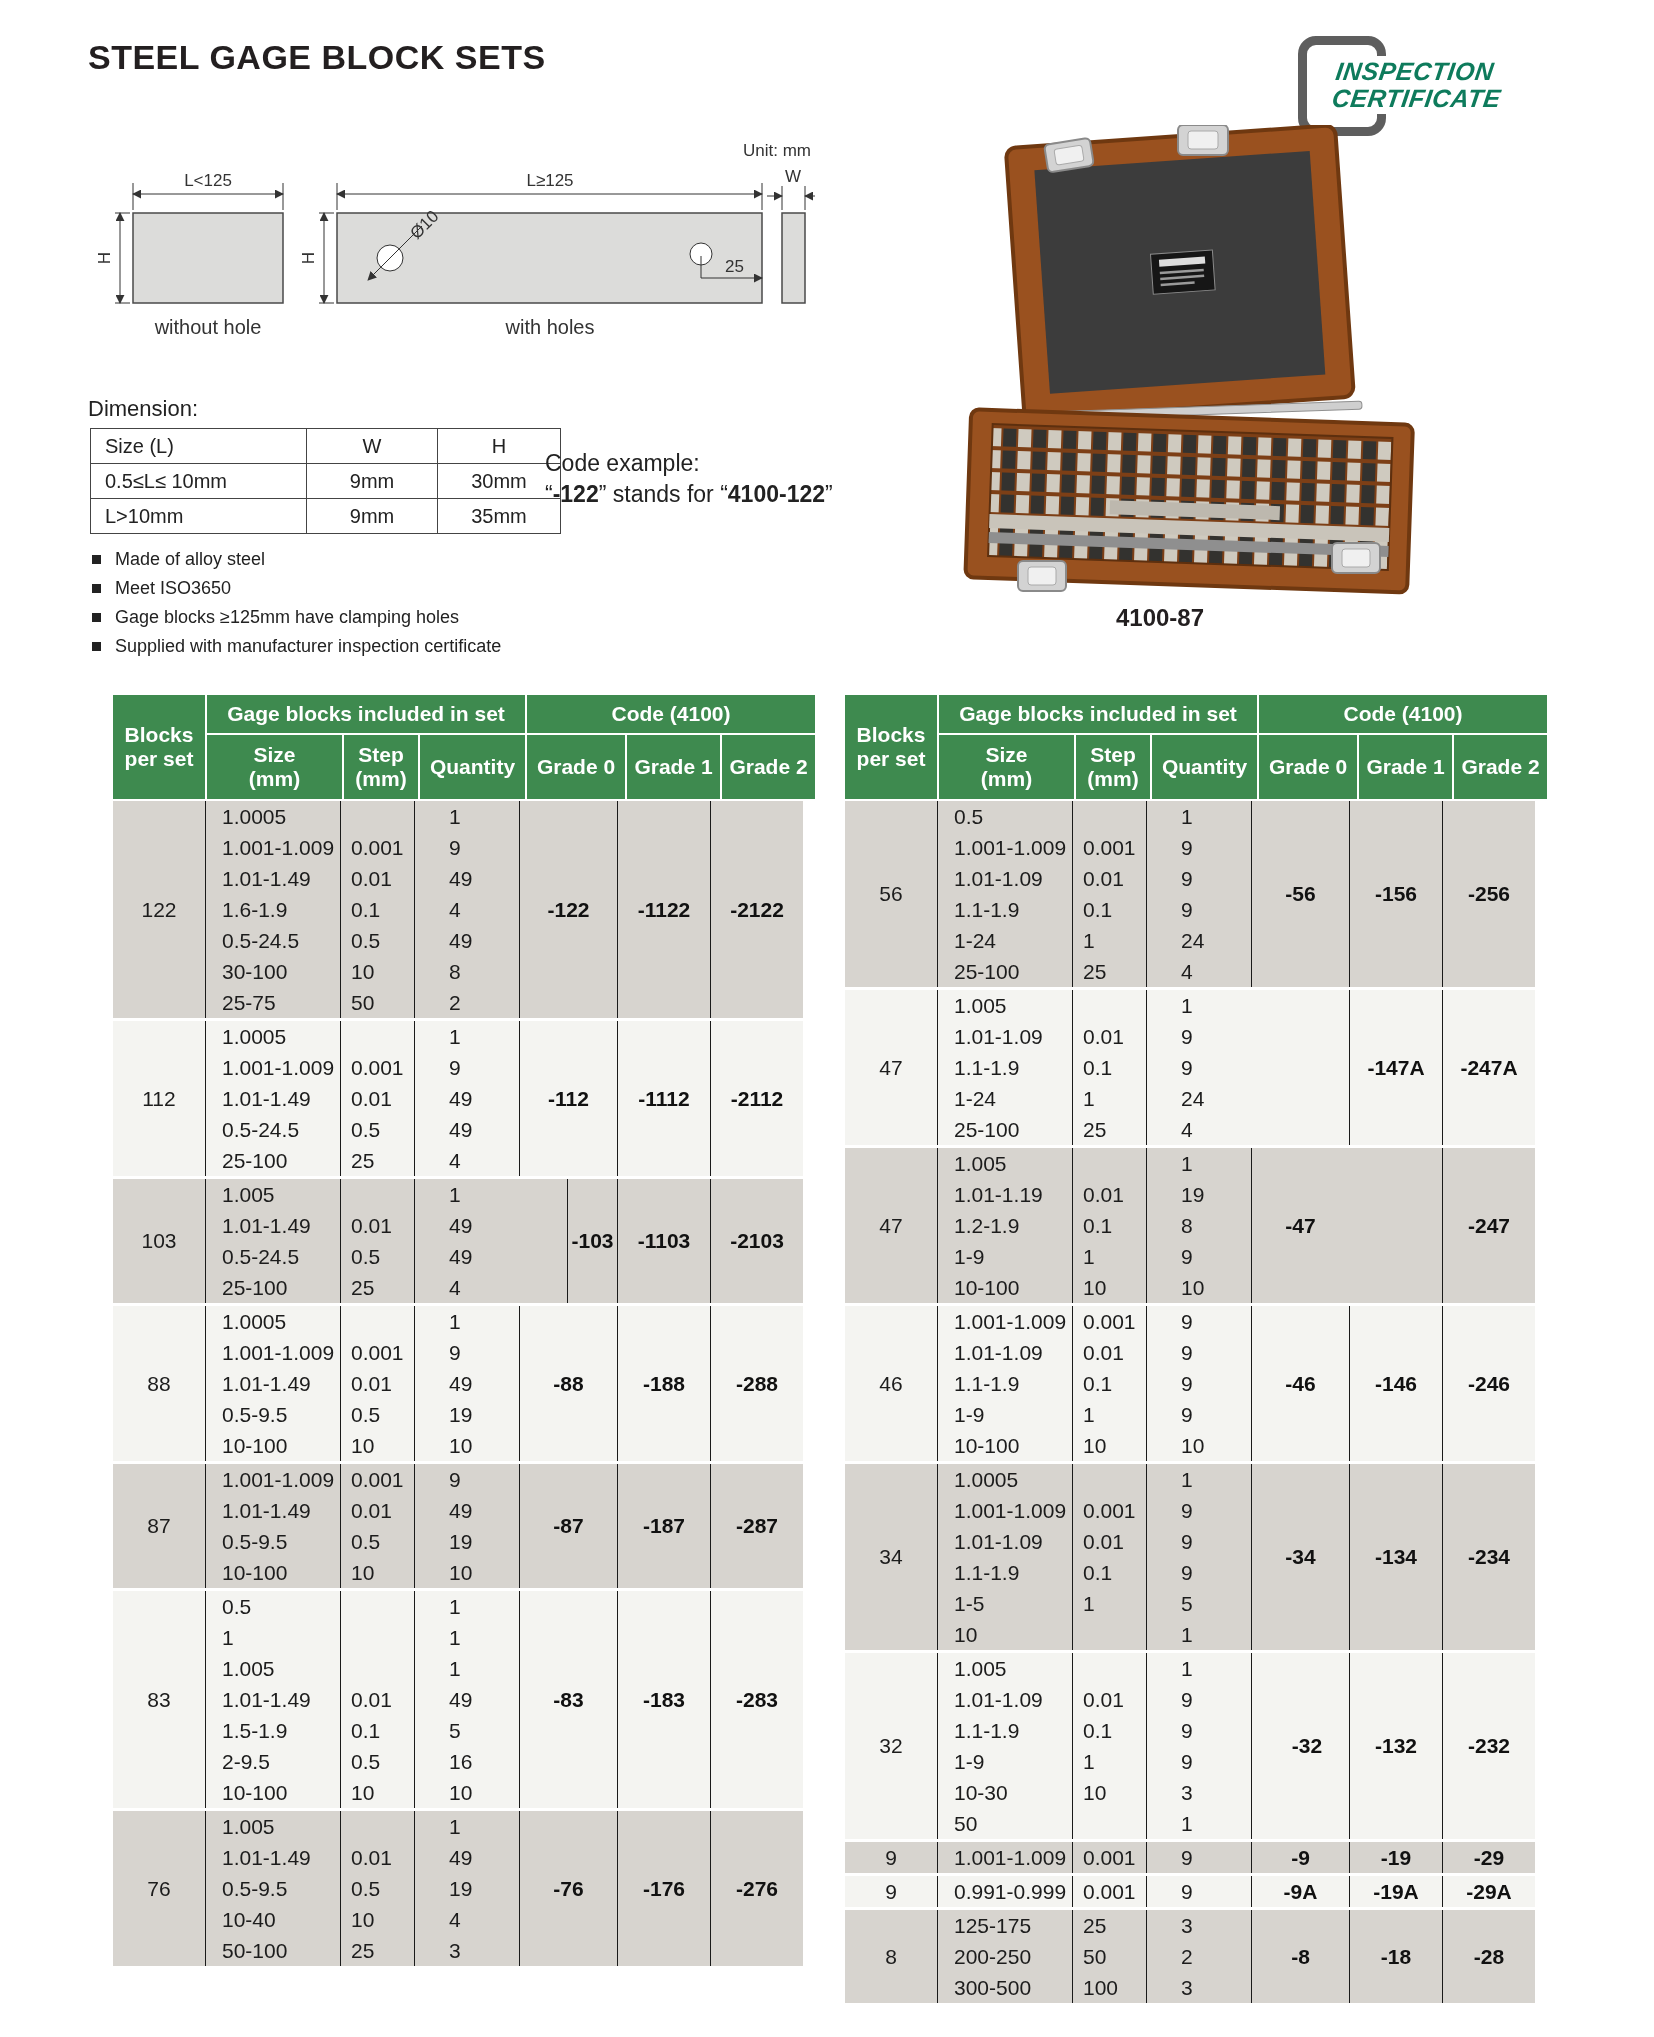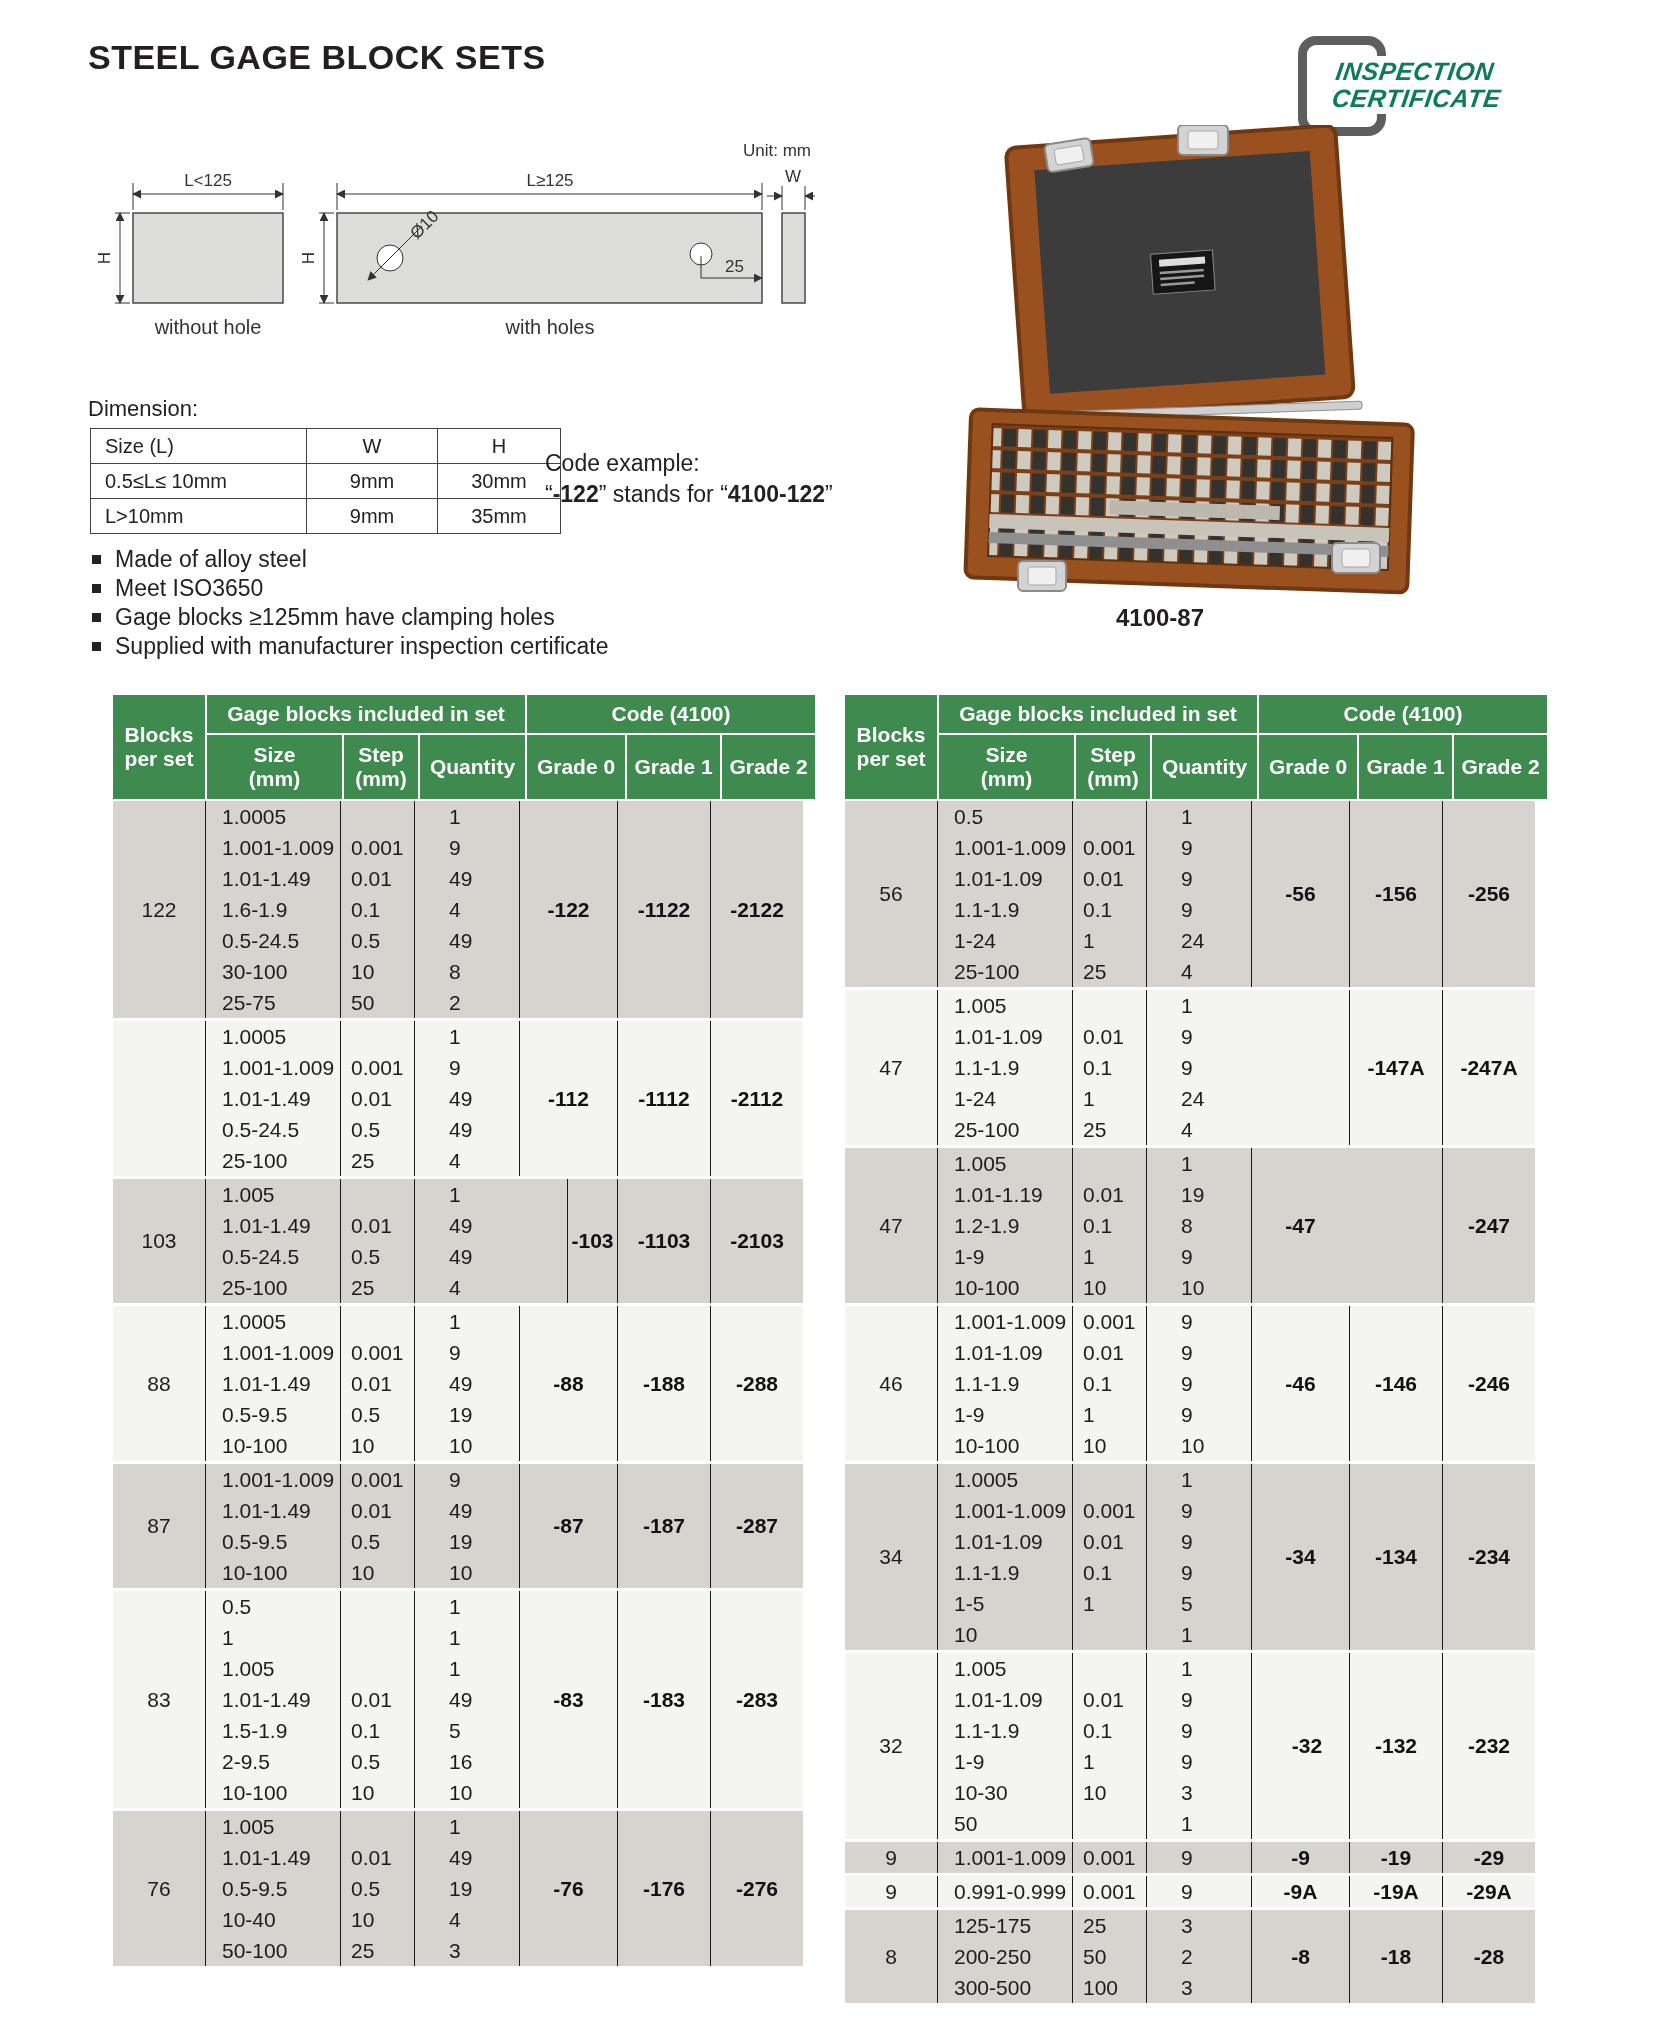--- a/index.html
+++ b/index.html
@@ -25,21 +25,21 @@
   .dim-table{position:absolute;left:90px;top:428px;border-collapse:collapse;font-size:20px;color:#222;}
   .dim-table td,.dim-table th{border:1.5px solid #444;height:32px;font-weight:normal;}
   .dim-table .c1{width:200px;text-align:left;padding-left:14px;}
   .dim-table .c2{width:128px;text-align:center;}
   .dim-table .c3{width:120px;text-align:center;}
 
   .code-example{position:absolute;left:545px;top:448px;font-size:23px;color:#222;line-height:31px;}
   .code-example b{font-weight:bold;}
 
   
-  .features{position:absolute;left:92px;top:545px;list-style:none;margin:0;padding:0;font-size:23px;color:#222;}
+  .features{position:absolute;left:92px;top:545px;list-style:none;margin:0;padding:0;font-size:18px;color:#222;}
   .features li{display:flex;align-items:center;height:29px;}
   .bullet-sq{display:inline-block;width:9px;height:9px;background:#222;margin-right:14px;flex:0 0 9px;}
 
   
   .photo-svg{position:absolute;left:880px;top:125px;}
   .photo-caption{position:absolute;left:880px;top:604px;width:560px;text-align:center;font-size:24px;font-weight:bold;color:#231f20;}
 
   
   .gb-table{position:absolute;width:690px;font-size:21px;color:#1c1c1c;}
   #left-table{left:113px;top:695px;}
@@ -246,20 +246,21 @@
           <div class="c-step line-cell bl" style="grid-area: 6 / 3;">10</div>
           <div class="c-qty line-cell bl" style="grid-area: 6 / 4;">8</div>
           <div class="c-size line-cell bl" style="grid-area: 7 / 2;">25-75</div>
           <div class="c-step line-cell bl" style="grid-area: 7 / 3;">50</div>
           <div class="c-qty line-cell bl" style="grid-area: 7 / 4;">2</div>
           <div class="c-code cc bl" style="grid-area: 1 / 5 / span 7;">-122</div>
           <div class="c-code cc bl" style="grid-area: 1 / 6 / span 7;">-1122</div>
           <div class="c-code cc bl" style="grid-area: 1 / 7 / span 7;">-2122</div>
         </div>
         <div class="tgroup g-white">
+          <div class="c-blocks cc" style="grid-area: 1 / 1 / span 5;">112</div>
           <div class="c-size line-cell bl" style="grid-area: 1 / 2;">1.0005</div>
           <div class="c-step line-cell bl" style="grid-area: 1 / 3;"></div>
           <div class="c-qty line-cell bl" style="grid-area: 1 / 4;">1</div>
           <div class="c-size line-cell bl" style="grid-area: 2 / 2;">1.001-1.009</div>
           <div class="c-step line-cell bl" style="grid-area: 2 / 3;">0.001</div>
           <div class="c-qty line-cell bl" style="grid-area: 2 / 4;">9</div>
           <div class="c-size line-cell bl" style="grid-area: 3 / 2;">1.01-1.49</div>
           <div class="c-step line-cell bl" style="grid-area: 3 / 3;">0.01</div>
           <div class="c-qty line-cell bl" style="grid-area: 3 / 4;">49</div>
           <div class="c-size line-cell bl" style="grid-area: 4 / 2;">0.5-24.5</div>

